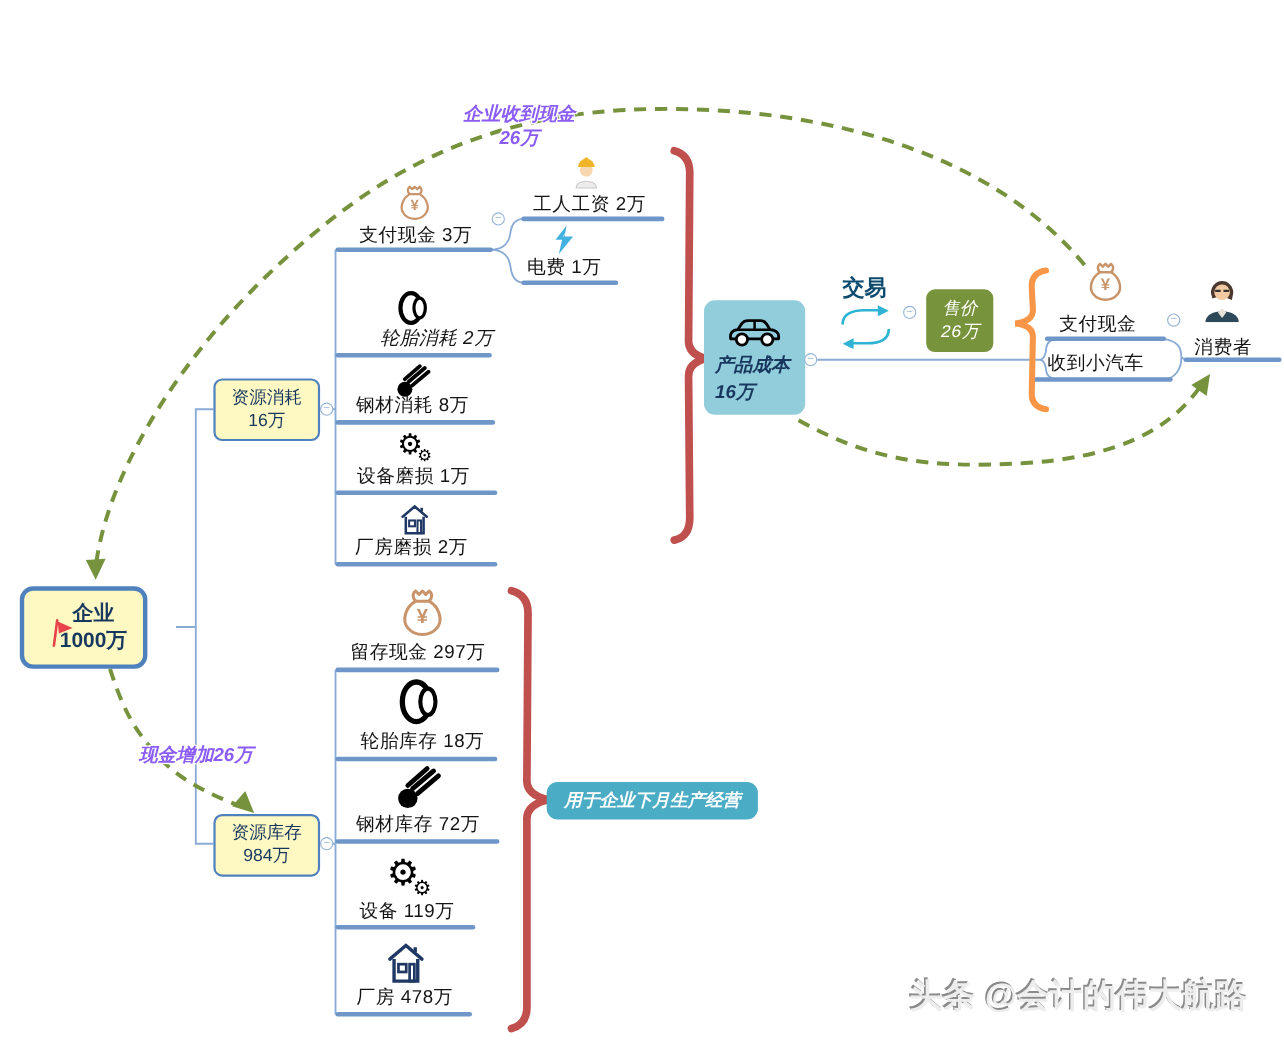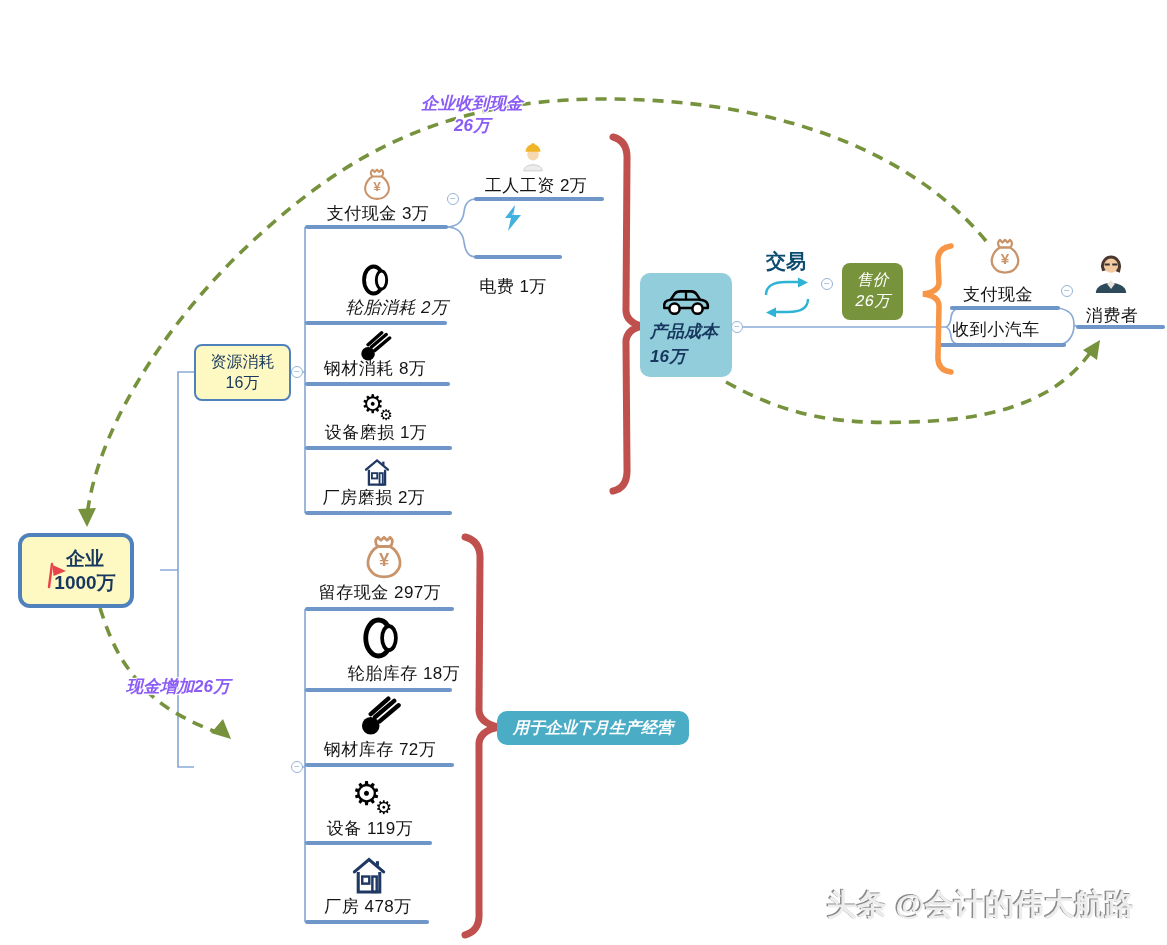--- a/index.html
+++ b/index.html
@@ -128,21 +128,21 @@
     </svg>
   </span>
   <div class="topic" style="left:536px;top:174px;">工人工资  2万</div>
 
   <span class="icon" style="left:513px;top:218px;">
     <svg width="20" height="26" viewBox="0 0 20 26">
       <path d="M12 0 L2 13 L8 13 L5 26 L18 10 L10.5 10 Z" fill="#2fa8dc" opacity="0.9"></path>
       <path d="M15 2 L9 10" stroke="#ffffff" stroke-width="1" opacity="0.7"></path>
     </svg>
   </span>
-  <div class="topic" style="left:513px;top:231px;margin-top:44px;">电费 1万</div>
+  <div class="topic" style="left:513px;top:231px;">电费 1万</div>
 
   <span class="icon" style="left:377px;top:280px;">
     <svg width="34" height="36" viewBox="0 0 30 32">
       <ellipse cx="12" cy="16" rx="8.5" ry="12" fill="none" stroke="#000" stroke-width="3.4"></ellipse>
       <ellipse cx="19" cy="16" rx="4.6" ry="8" fill="#fff" stroke="#000" stroke-width="2.6"></ellipse>
     </svg>
   </span>
   <div class="topic" style="left:397px;top:296px;font-style:italic;">轮胎消耗 2万</div>
 
   <span class="icon" style="left:376px;top:347px;">
@@ -212,37 +212,41 @@
     <svg width="38" height="42" viewBox="0 0 30 33">
       <path d="M7 12 a8 8.5 0 1 1 16 0 L22 17 Q15 13.5 8 16 Z" fill="#4a382e"></path>
       <circle cx="15" cy="11.5" r="5.6" fill="#f2c9a0"></circle>
       <path d="M10 10.5 h4 M16 10.5 h4" stroke="#333" stroke-width="1.6"></path>
       <path d="M3 33 C3 22.5 27 22.5 27 33 Z" fill="#2e4a5a"></path>
       <path d="M15 23 L12 26 L15 30 L18 26 Z" fill="#e8e4da"></path>
     </svg>
   </span>
   <div class="topic" style="left:1112px;top:304px;">消费者</div>
 
+  <div class="node-box" style="left:194px;top:740px;width:97px;height:57px;">
+    <span>资源库存</span>
+    <span>984万</span>
+  </div>
 
   <span class="icon" style="left:384px;top:558px;">
     <svg width="44" height="46" viewBox="0 0 28 30">
       <path d="M10 7.5 C8 5.5 8 3 10 1.5 L12 3.5 L14 1.5 L16 3.5 L18 1.5 C20 3 20 5.5 18 7.5" fill="none" stroke="#c9946a" stroke-width="1.8" stroke-linejoin="round"></path>
       <path d="M10 7.5 C4 11 1.5 19 5.5 23.5 C9.5 28.5 18.5 28.5 22.5 23.5 C26.5 19 24 11 18 7.5 Z" fill="none" stroke="#c9946a" stroke-width="1.8"></path>
       <text x="14" y="20.5" font-size="12" fill="#c9946a" text-anchor="middle" font-weight="bold">¥</text>
     </svg>
   </span>
   <div class="topic" style="left:380px;top:581px;">留存现金 297万</div>
 
   <span class="icon" style="left:383px;top:638px;">
     <svg width="46" height="48" viewBox="0 0 30 32">
       <ellipse cx="12" cy="16" rx="8.5" ry="12" fill="none" stroke="#000" stroke-width="3.2"></ellipse>
       <ellipse cx="19" cy="16" rx="4.6" ry="8" fill="#fff" stroke="#000" stroke-width="2.5"></ellipse>
     </svg>
   </span>
-  <div class="topic" style="left:404px;top:662px;text-align:center;">轮胎库存 18万</div>
+  <div class="topic" style="left:384px;top:662px;text-align:center;">轮胎库存 18万</div>
 
   <span class="icon" style="left:381px;top:717px;">
     <svg width="44" height="42" viewBox="0 0 30 28">
       <circle cx="8" cy="20" r="6" fill="#000"></circle>
       <path d="M11 14 L24 3 M14 17 L27 6 M8 12 L20 1.5" stroke="#000" stroke-width="3" stroke-linecap="round"></path>
     </svg>
   </span>
   <div class="topic" style="left:380px;top:738px;">钢材库存 72万</div>
 
   <span class="icon gear-wrap" style="left:372px;top:797px;">

